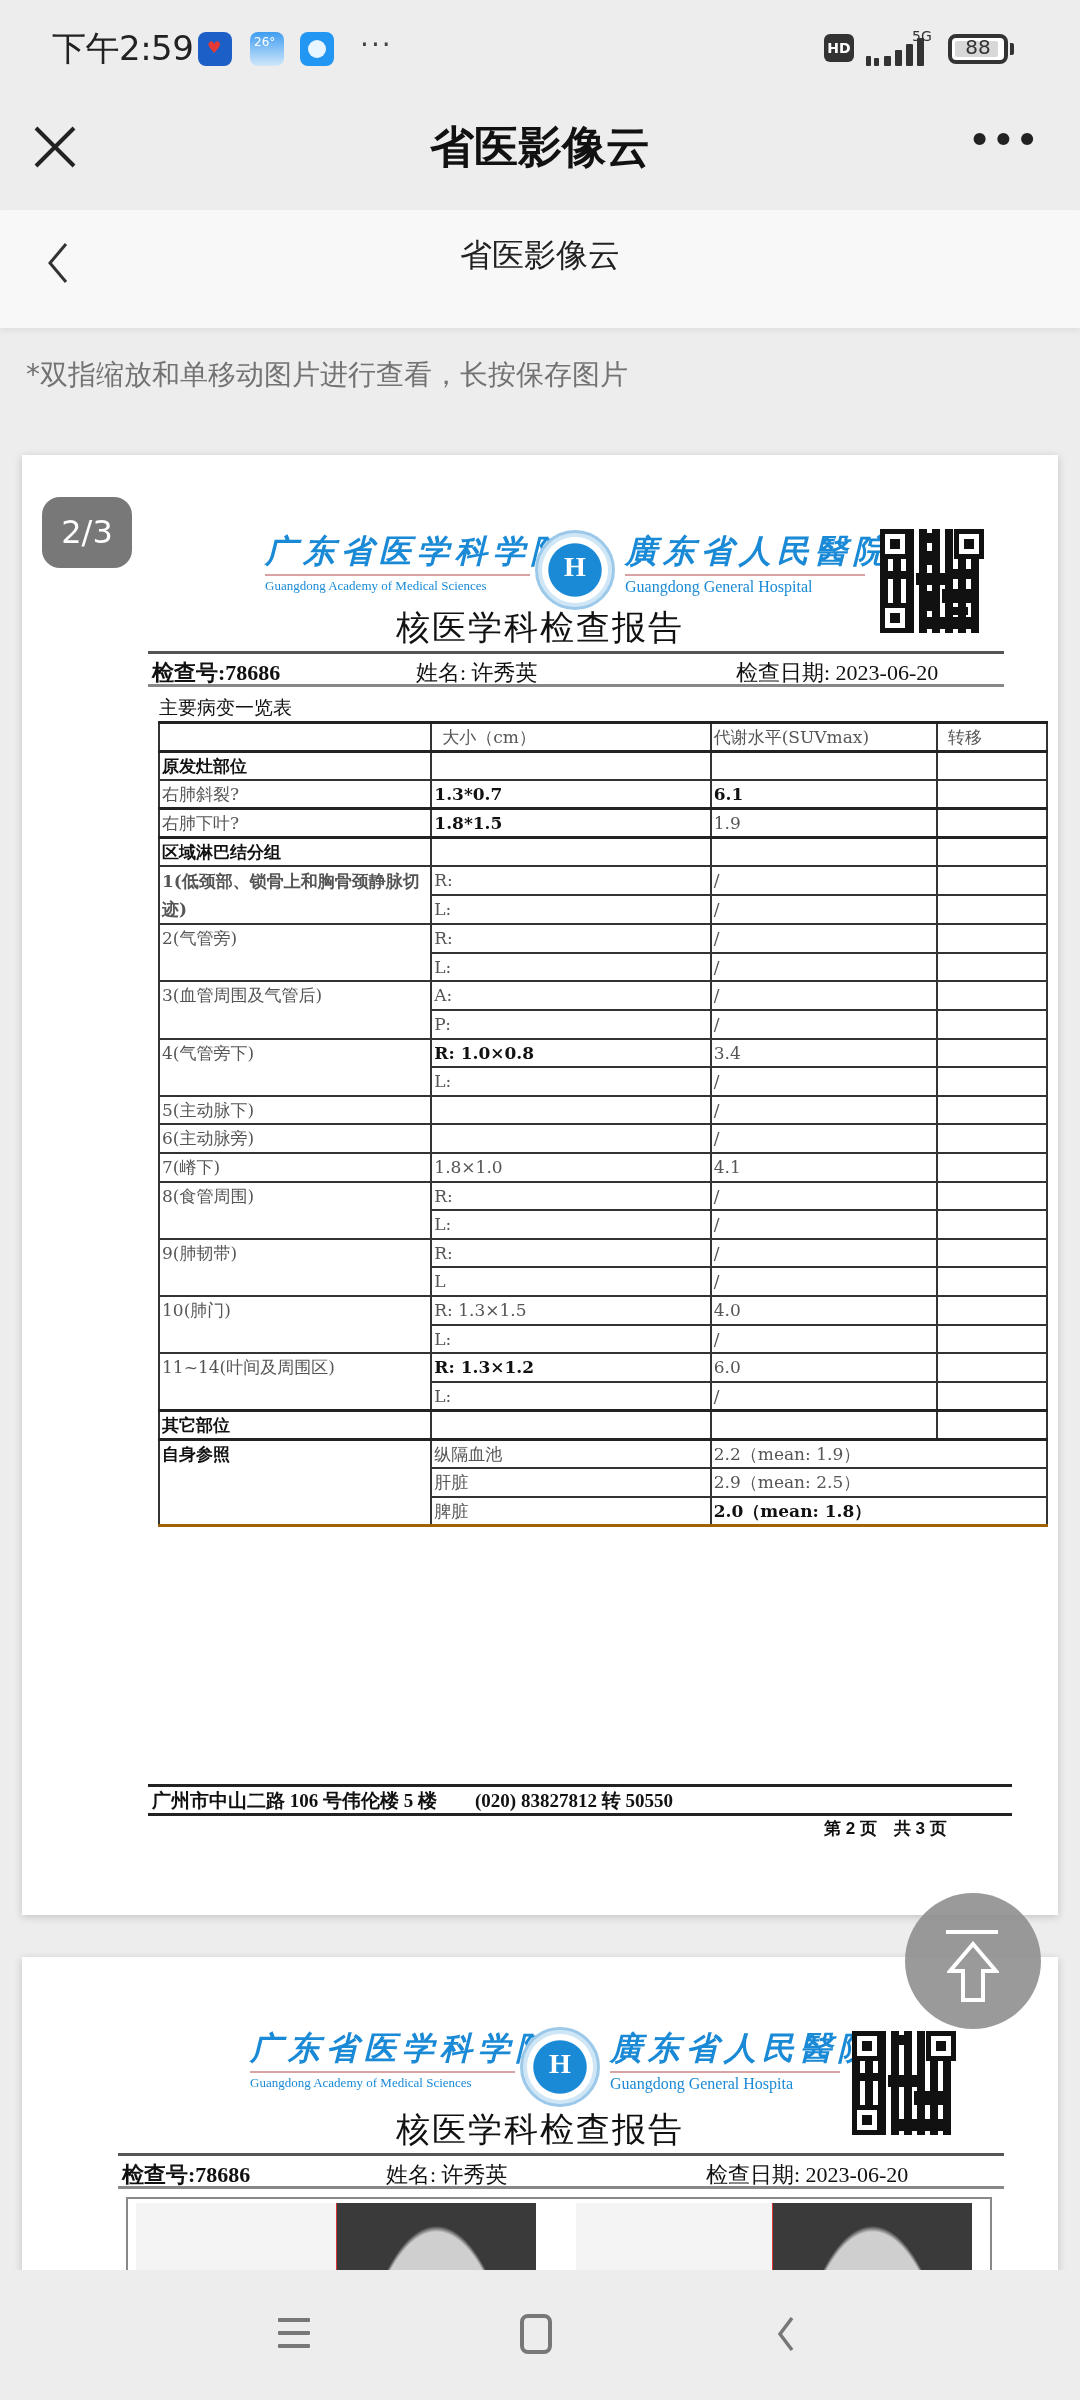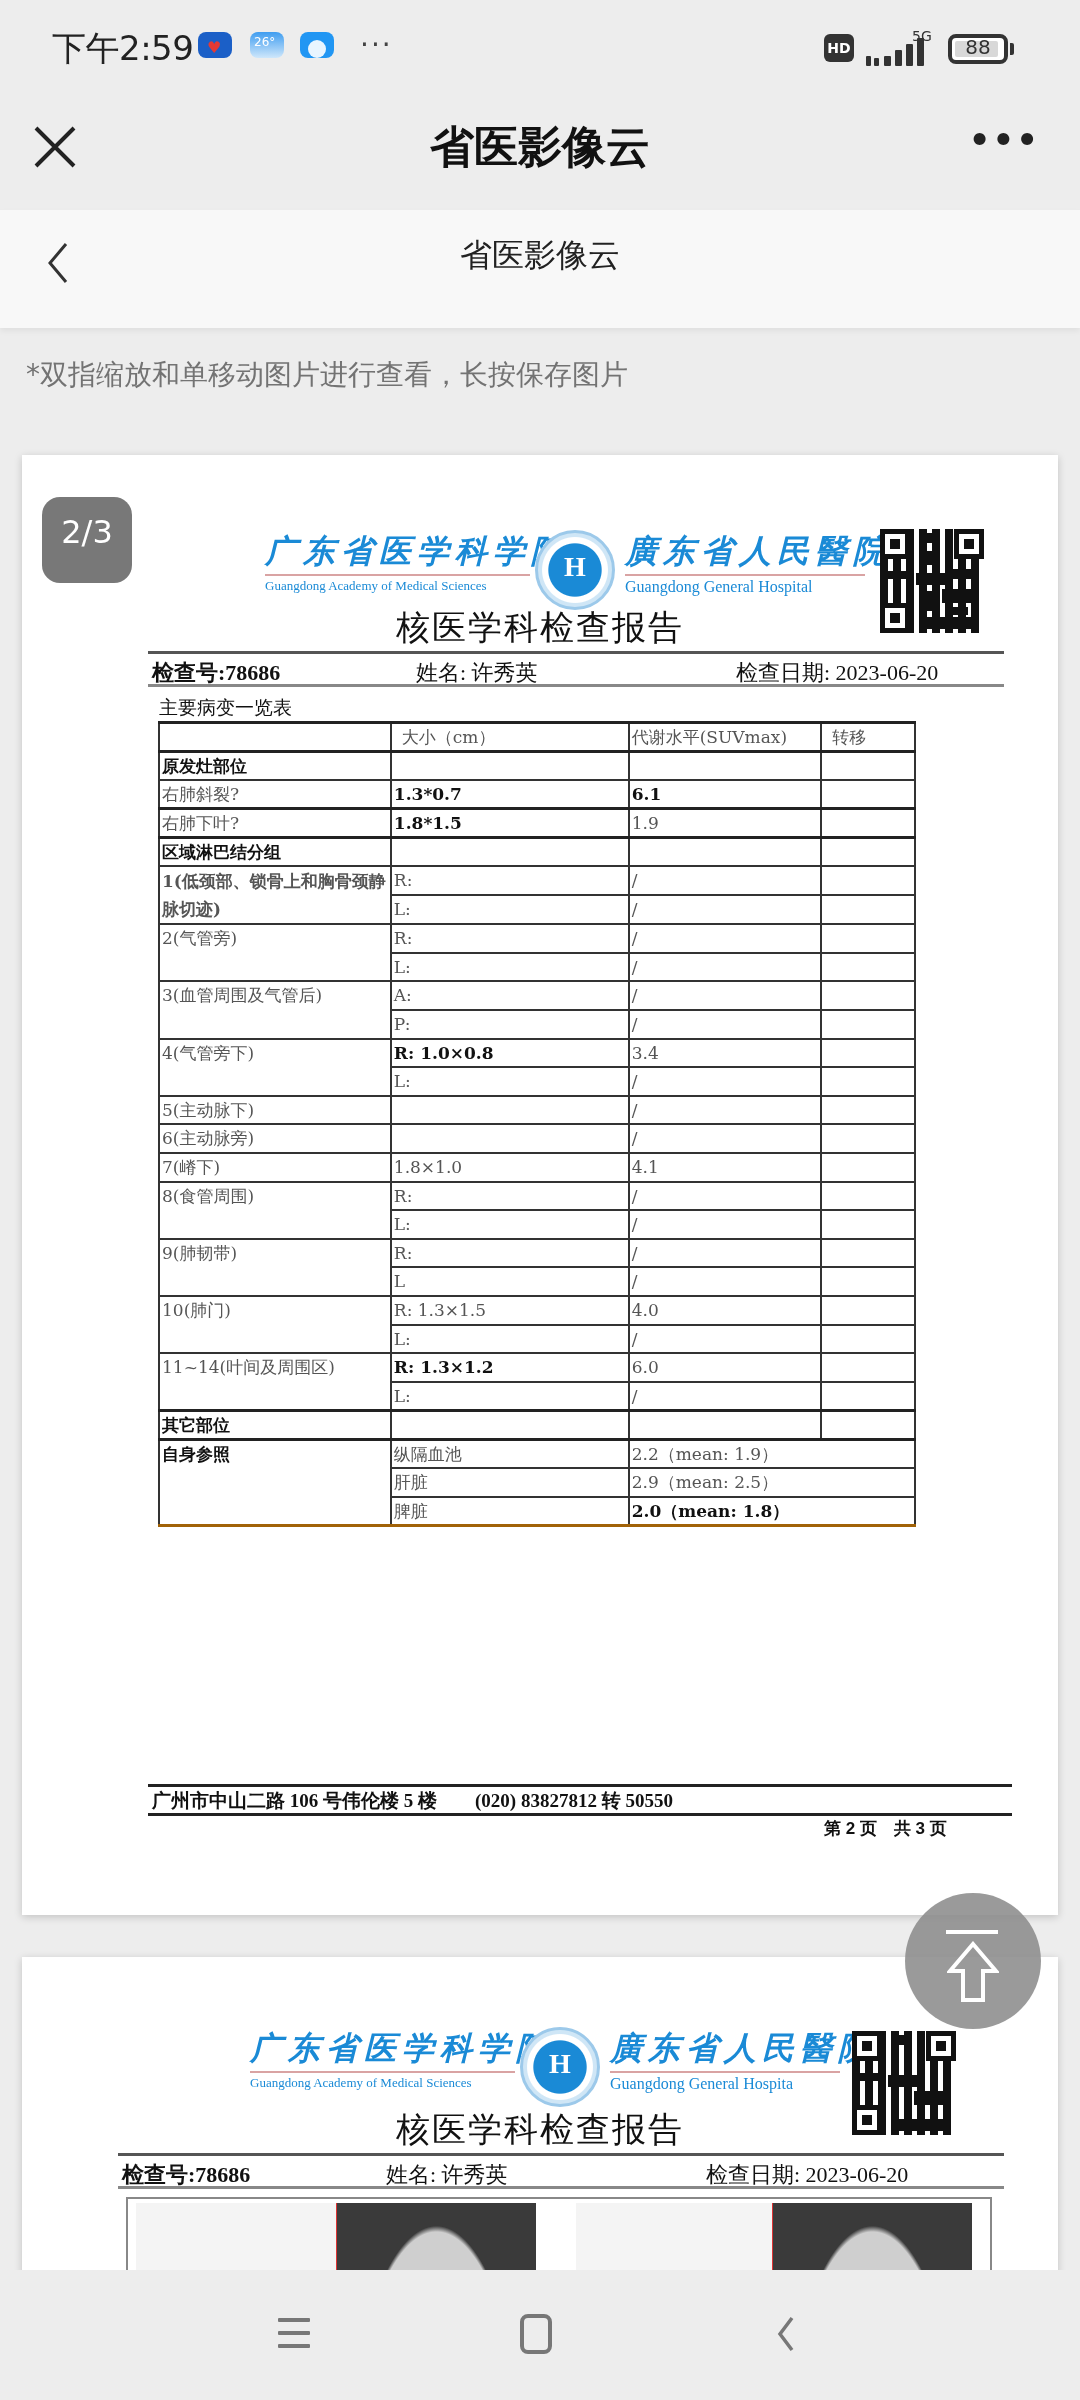--- a/index.html
+++ b/index.html
@@ -2,21 +2,21 @@
 <html><head>
 <meta charset="utf-8">
 <style>
   * { box-sizing: border-box; margin: 0; padding: 0; }
   html, body { width: 1080px; height: 2400px; overflow: hidden; background: #ededed; }
   body { font-family: "DejaVu Sans", "Liberation Sans", sans-serif; position: relative; color: #111; }
 
   
   .status-bar { position: absolute; left: 0; top: 0; width: 1080px; height: 100px; background: #ededed; }
   .sb-time { position: absolute; left: 52px; top: 26px; font-size: 34px; color: #222; letter-spacing: -0.5px; }
-  .sb-app { position: absolute; top: 32px; width: 34px; height: 26px; border-radius: 8px; }
+  .sb-app { position: absolute; top: 32px; width: 34px; height: 34px; border-radius: 8px; }
   .sb-app.a1 { left: 198px; background: #1b5fc7; }
   .sb-app.a1::after { content: "♥"; position: absolute; left: 9px; top: 6px; color: #e53935; font-size: 16px; }
   .sb-app.a2 { left: 250px; background: linear-gradient(#3f9df0, #cfe7fb); color: #fff; font-size: 12px; padding: 3px 0 0 4px; }
   .sb-app.a3 { left: 300px; background: #2196f3; }
   .sb-app.a3::after { content: ""; position: absolute; left: 8px; top: 8px; width: 18px; height: 18px; border-radius: 50%; background: #e9f5ff; }
   .sb-more { position: absolute; left: 360px; top: 28px; font-size: 28px; color: #444; letter-spacing: 2px; }
   .sb-hd { position: absolute; left: 824px; top: 34px; width: 30px; height: 28px; background: #333; color: #fff; border-radius: 6px; font-size: 14px; font-weight: bold; text-align: center; line-height: 28px; }
   .sb-5g { position: absolute; left: 912px; top: 28px; font-size: 14px; color: #333; }
   .sb-signal { position: absolute; left: 866px; top: 38px; width: 66px; height: 28px; }
   .sb-signal span { position: absolute; bottom: 0; width: 7px; background: #333; border-radius: 1px; }
@@ -36,42 +36,42 @@
   .web-back { position: absolute; left: 42px; top: 28px; width: 30px; height: 50px; }
   .web-title { position: absolute; left: 0; right: 0; top: 24px; text-align: center; font-size: 32px; color: #222; }
 
   .hint { position: absolute; left: 26px; top: 356px; font-size: 28px; color: #737373; }
 
   
   .page-card { position: absolute; left: 22px; width: 1036px; background: #fff; box-shadow: 0 2px 8px rgba(0,0,0,0.18); }
   .page-1 { top: 455px; height: 1460px; }
   .page-2 { top: 1957px; height: 500px; }
 
-  .page-badge { position: absolute; left: 20px; top: 42px; width: 90px; height: 86px; background: #787878; border-radius: 18px; color: #fff; font-size: 32px; text-align: center; line-height: 70px; }
+  .page-badge { position: absolute; left: 20px; top: 42px; width: 90px; height: 71px; background: #787878; border-radius: 18px; color: #fff; font-size: 32px; text-align: center; line-height: 70px; }
 
   .logo-row { position: absolute; height: 80px; }
   .logo-cn { position: absolute; top: 0; font-family: "DejaVu Serif", serif; font-style: italic; font-weight: bold; font-size: 32px; color: #1a8ad6; letter-spacing: 6px; white-space: nowrap; }
   .logo-en { position: absolute; top: 44px; font-family: "Liberation Serif", serif; font-size: 13px; color: #1a8ad6; white-space: nowrap; border-top: 2px solid #d9a3a3; padding-top: 2px; }
   .logo-emblem { position: absolute; top: 0; width: 80px; height: 80px; border-radius: 50%; border: 3px solid #9cc9ea; background: radial-gradient(circle, #1a8ad6 0 50%, #fff 52% 62%, #cfe6f6 64%); }
   .logo-emblem::after { content: "H"; position: absolute; left: 0; right: 0; top: 18px; text-align: center; color: #fff; font-weight: bold; font-size: 28px; font-family: "Liberation Serif", serif; }
   .qr { position: absolute; width: 104px; height: 104px; background:
       repeating-linear-gradient(90deg, #111 0 8px, #fff 8px 13px),
       #111; }
   .qr { background-color: #fff; }
   .qr-finder { position: absolute; width: 30px; height: 30px; border: 5px solid #111; background: #fff; }
   .qr-finder::after { content: ""; position: absolute; left: 5px; top: 5px; width: 10px; height: 10px; background: #111; }
   .qr-noise { position: absolute; background: #111; }
 
   .report-title { position: absolute; left: 0; right: 0; text-align: center; font-size: 34px; font-family: "DejaVu Serif", serif; color: #111; letter-spacing: 2px; }
   .info-row { position: absolute; height: 36px; border-top: 3px solid #555; border-bottom: 3px solid #888; font-family: "Liberation Serif", serif; font-size: 22px; color: #111; }
   .info-row span { position: absolute; top: 4px; white-space: nowrap; }
 
   .section-caption { position: absolute; left: 137px; top: 240px; font-size: 19px; color: #111; }
 
-  table.lesions { position: absolute; left: 136px; top: 266px; width: 758px; border-collapse: collapse; font-family: "DejaVu Serif", "Liberation Serif", serif; font-size: 17px; color: #555; }
+  table.lesions { position: absolute; left: 136px; top: 266px; width: 890px; border-collapse: collapse; font-family: "DejaVu Serif", "Liberation Serif", serif; font-size: 17px; color: #555; }
   table.lesions td { border: 2px solid #333; height: 28.6px; padding: 0 2px; vertical-align: top; line-height: 26px; white-space: nowrap; }
   table.lesions td.sub { border-top-width: 1px; }
   table.lesions .bold { font-weight: bold; color: #111; }
   table.lesions .dark { color: #111; font-weight: bold; }
   table.lesions tr.heavy td { border-top: 3px solid #222; }
 
   .footer-line { position: absolute; left: 126px; width: 864px; border-top: 3px solid #222; }
   .footer-addr { position: absolute; left: 130px; top: 1333px; font-family: "Liberation Serif", serif; font-weight: bold; font-size: 19px; color: #111; white-space: nowrap; }
   .footer-page { position: absolute; left: 802px; top: 1362px; font-family: Liberation Sans, sans-serif; font-weight: bold; font-size: 17px; color: #111; white-space: nowrap; }
 

